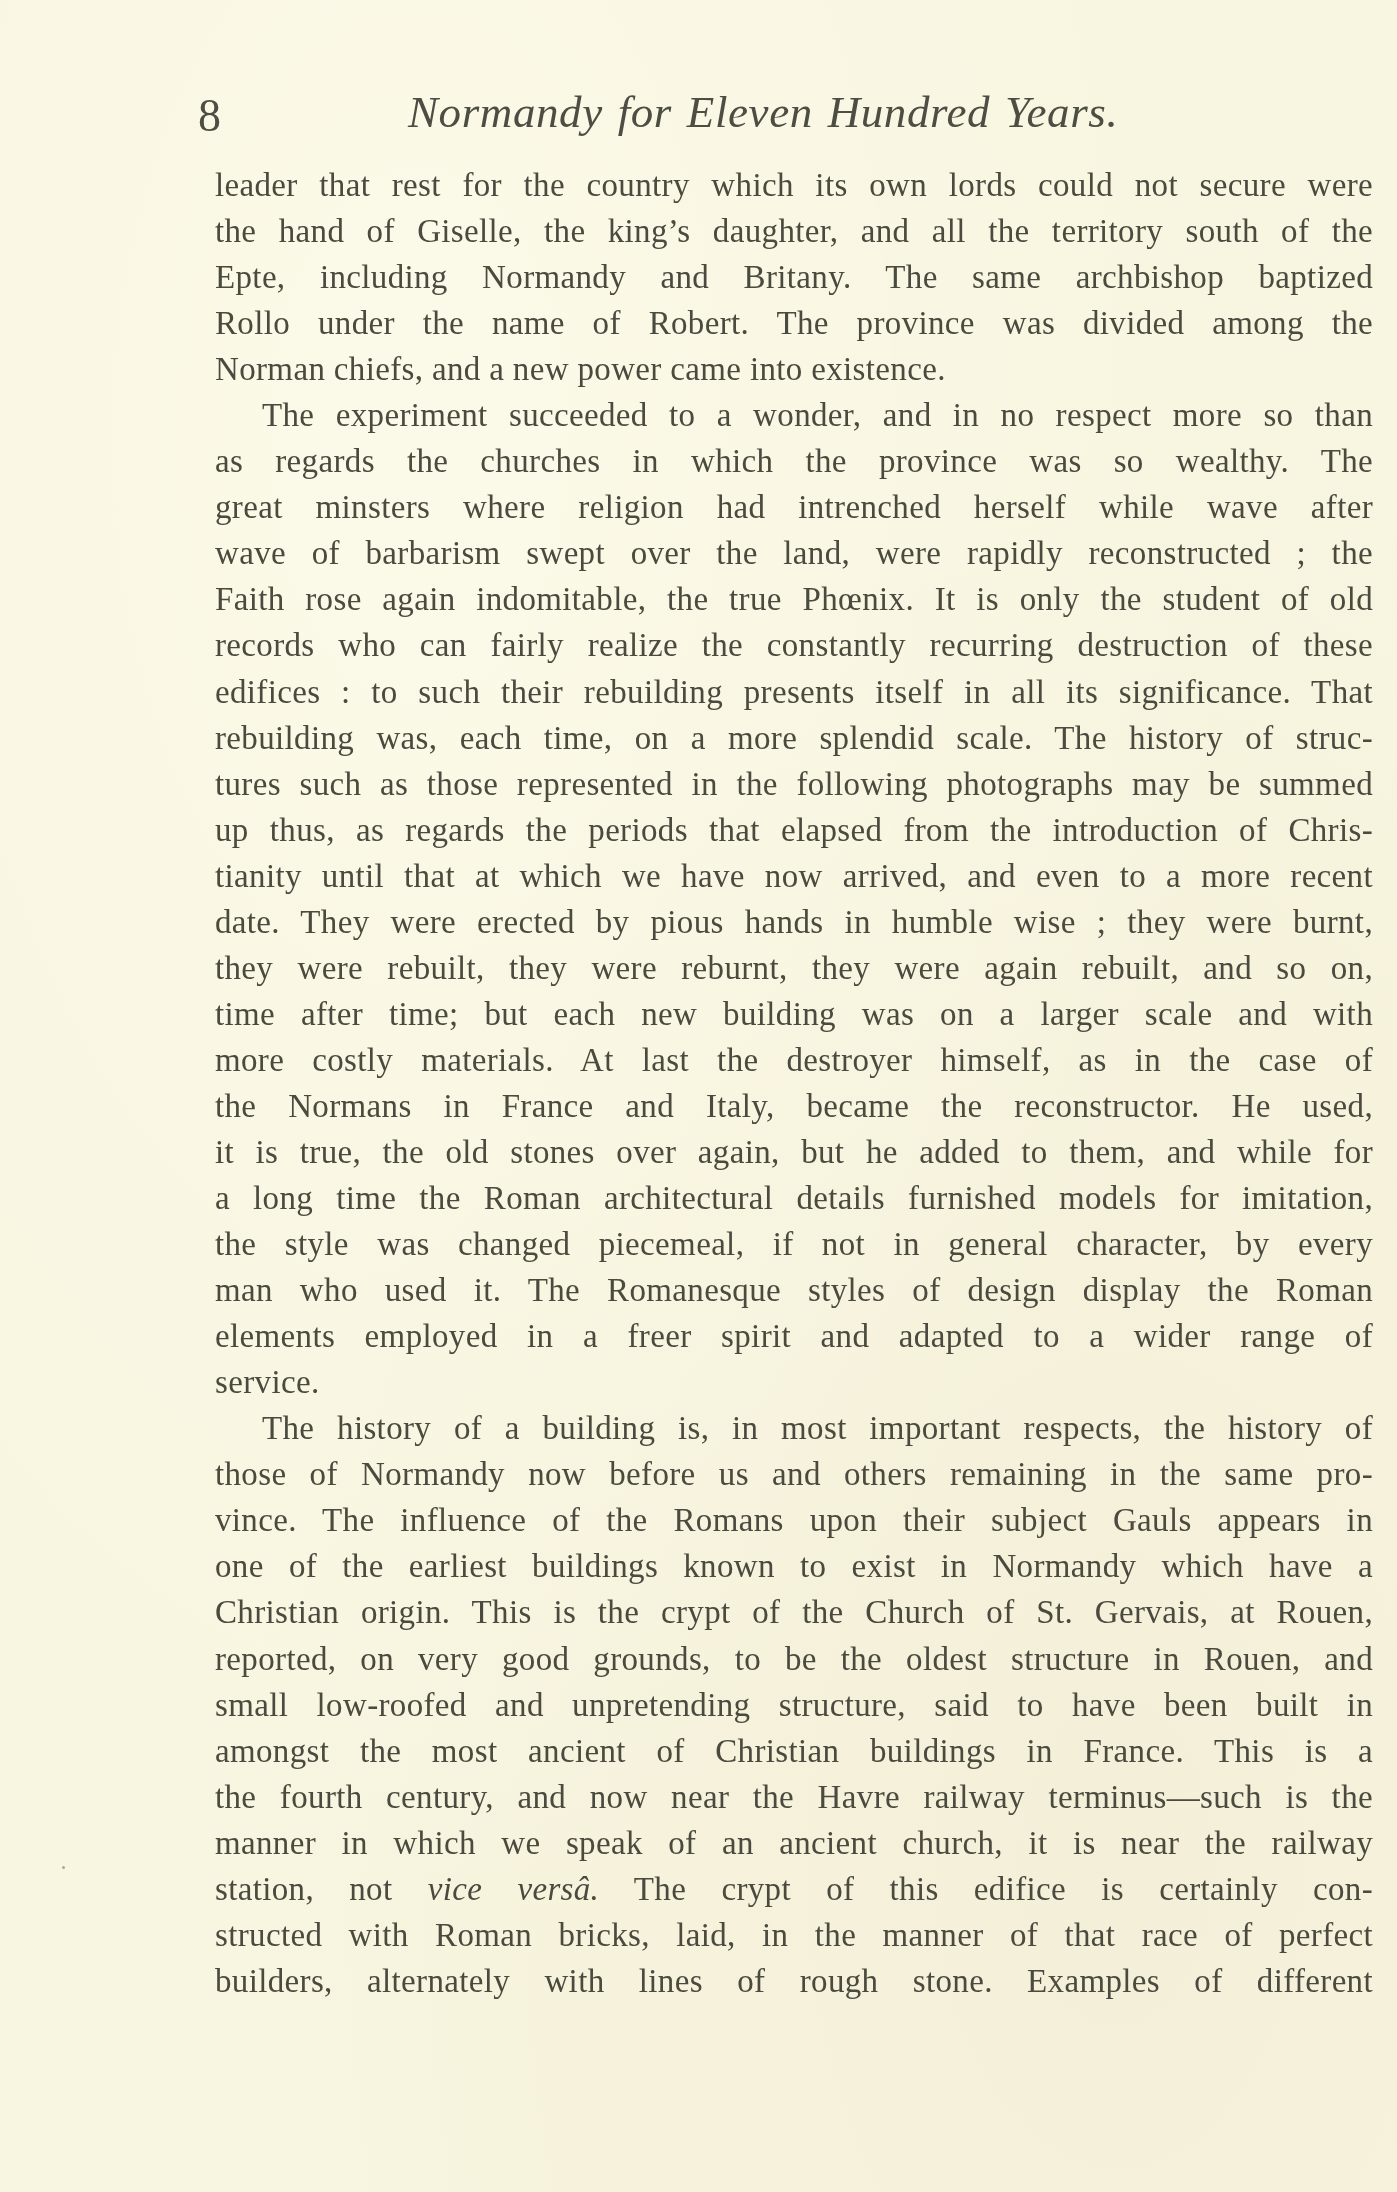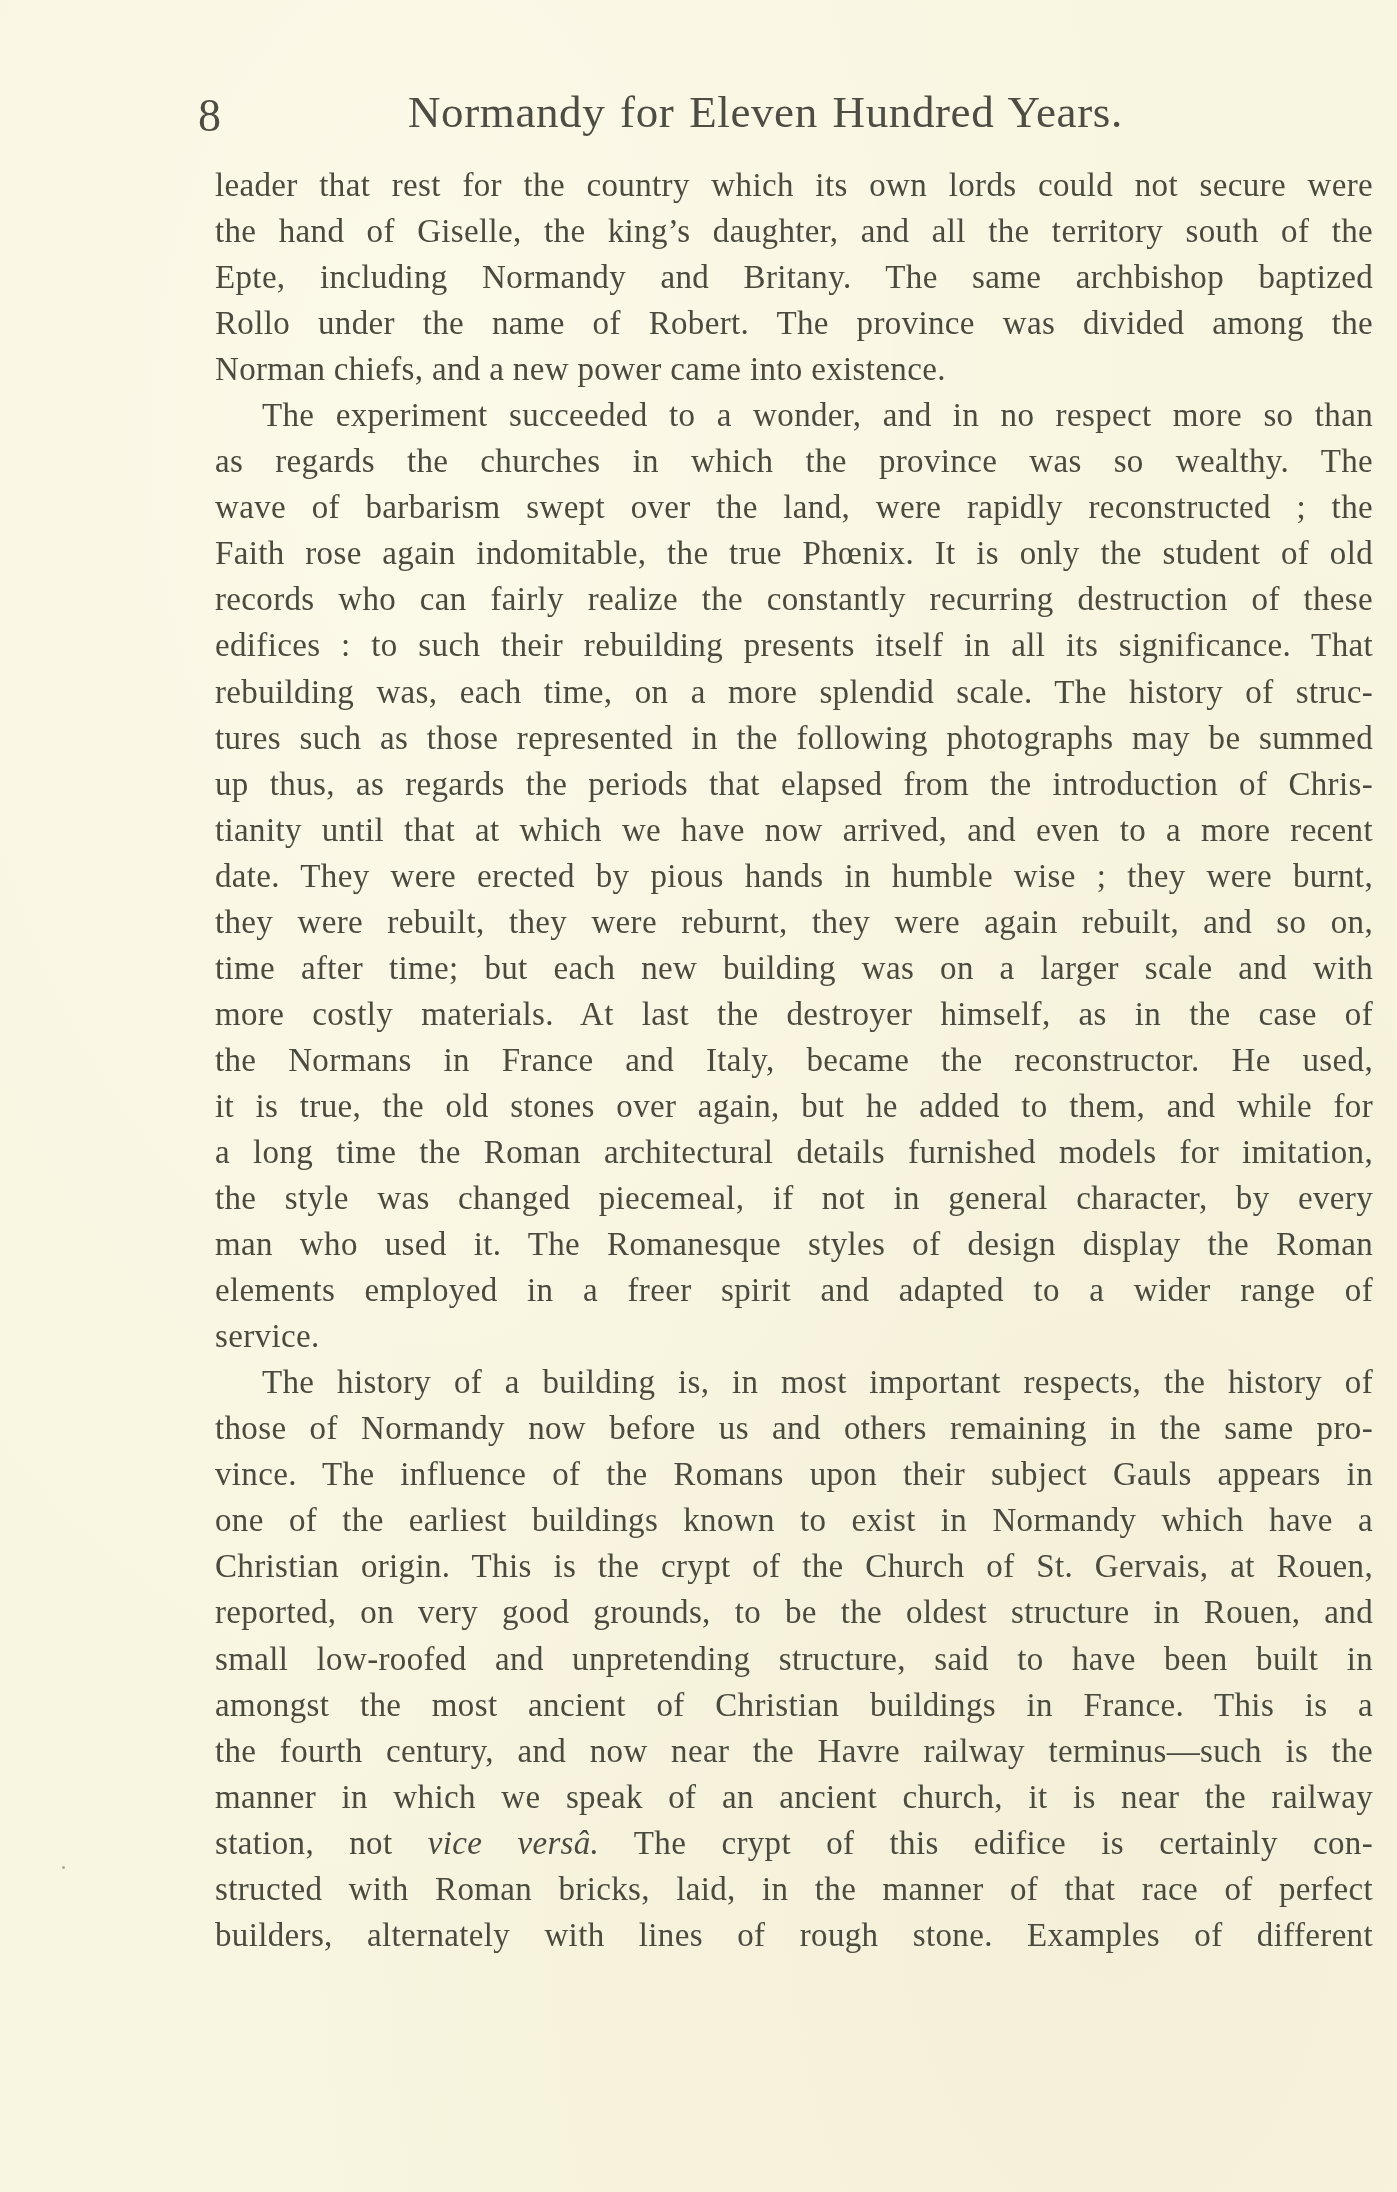--- a/index.html
+++ b/index.html
@@ -39,20 +39,21 @@
     font-size: 46px;
     line-height: 56px;
     color: #4d4d43;
   }
   .running-title {
     position: absolute;
     left: 408px;
     top: 84px;
     width: 730px;
     font-family: "Liberation Serif", "DejaVu Serif", serif;
+    font-style: italic;
     font-size: 45px;
     line-height: 56px;
     letter-spacing: 0.6px;
     word-spacing: 3px;
     color: #4d4d43;
     white-space: nowrap;
   }
   .body-text {
     position: absolute;
     left: 195px;
@@ -103,20 +104,21 @@
   </div>
 
   <div class="body-text" id="body-text">
       <div class="line">leader that rest for the country which its own lords could not secure were</div>
       <div class="line">the hand of Giselle, the king’s daughter, and all the territory south of the</div>
       <div class="line">Epte, including Normandy and Britany.  The same archbishop baptized</div>
       <div class="line">Rollo under the name of Robert.  The province was divided among the</div>
       <div class="line last">Norman chiefs, and a new power came into existence.</div>
       <div class="line indent">The experiment succeeded to a wonder, and in no respect more so than</div>
       <div class="line">as regards the churches in which the province was so wealthy.  The</div>
+      <div class="line">great minsters where religion had intrenched herself while wave after</div>
       <div class="line">wave of barbarism swept over the land, were rapidly reconstructed ; the</div>
       <div class="line">Faith rose again indomitable, the true Phœnix.  It is only the student of old</div>
       <div class="line">records who can fairly realize the constantly recurring destruction of these</div>
       <div class="line">edifices :  to such their rebuilding presents itself in all its significance.  That</div>
       <div class="line">rebuilding was, each time, on a more splendid scale.  The history of struc-</div>
       <div class="line">tures such as those represented in the following photographs may be summed</div>
       <div class="line">up thus, as regards the periods that elapsed from the introduction of Chris-</div>
       <div class="line">tianity until that at which we have now arrived, and even to a more recent</div>
       <div class="line">date.  They were erected by pious hands in humble wise ; they were burnt,</div>
       <div class="line">they were rebuilt, they were reburnt, they were again rebuilt, and so on,</div>

